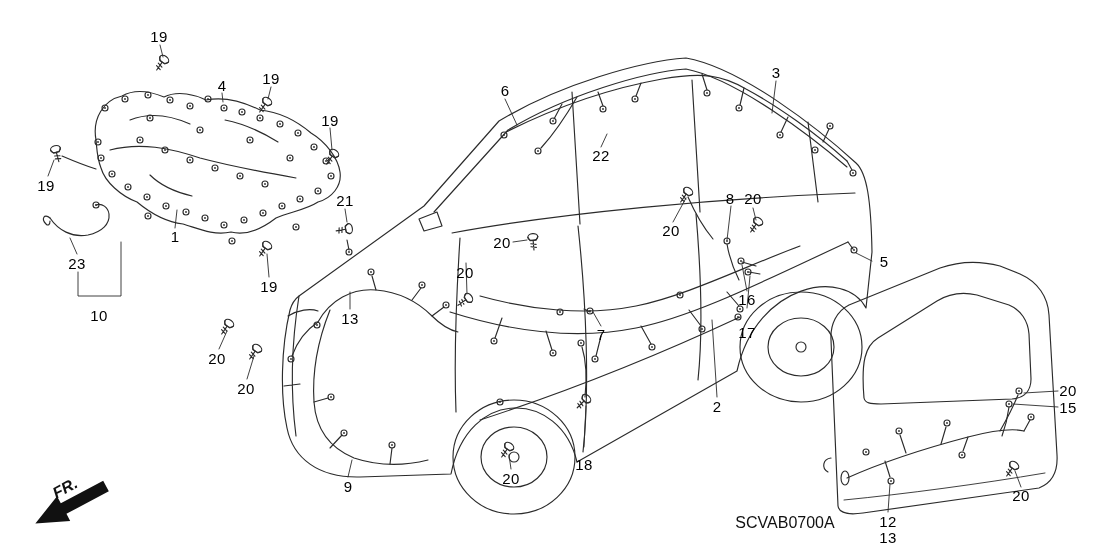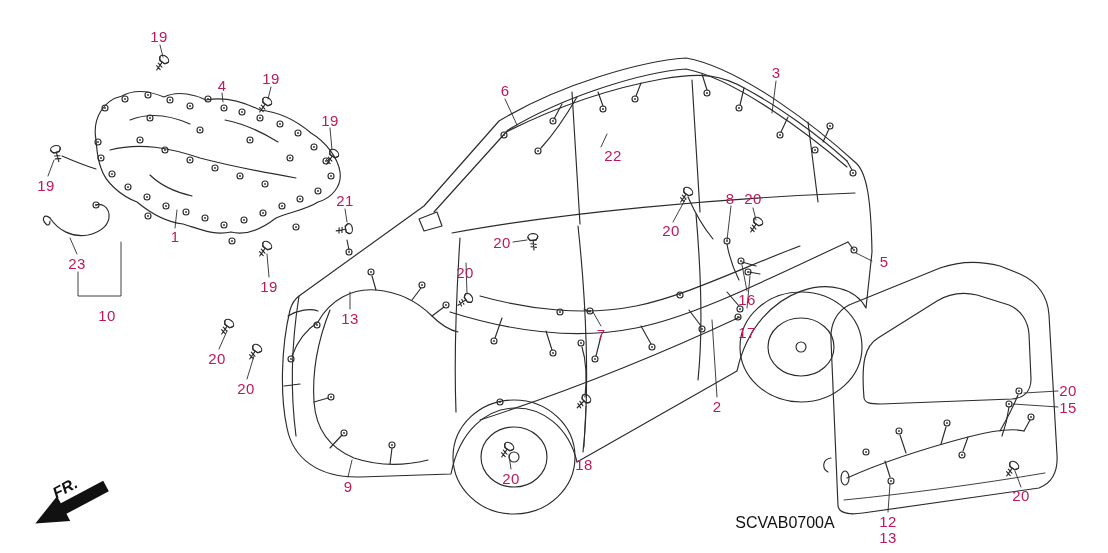--- a/index.html
+++ b/index.html
@@ -1,21 +1,21 @@
 <!DOCTYPE html>
 <html><head>
 <meta charset="utf-8">
 <style>
   html,body{margin:0;padding:0;background:#ffffff;}
   #stage{position:relative;width:1108px;height:553px;background:#ffffff;overflow:hidden;
          font-family:"Liberation Sans",sans-serif;}
   #art{position:absolute;left:0;top:0;}
   .ln{fill:none;stroke:#2b2b2b;stroke-width:1.15;stroke-linecap:round;stroke-linejoin:round;}
   .thin{stroke-width:0.9;}
-  .callout{position:absolute;transform:translate(-50%,-50%);font-size:15px;color:#be185d;
+  .callout{position:absolute;transform:translate(-50%,-50%);font-size:15px;color:#000000;
            letter-spacing:0.3px;white-space:nowrap;}
   .code{position:absolute;left:785px;top:523px;transform:translate(-50%,-50%);
         font-size:16px;color:#111;}
   .frtext{font-size:16px;font-weight:bold;font-style:italic;fill:#111;}
 </style>
 </head>
 <body>
 
 <div id="stage">
 
@@ -556,28 +556,28 @@
   </svg>
 
   <div id="callouts">
       <div class="callout" style="left: 159px; top: 36px;">19</div>
       <div class="callout" style="left: 222px; top: 85px;">4</div>
       <div class="callout" style="left: 271px; top: 78px;">19</div>
       <div class="callout" style="left: 330px; top: 120px;">19</div>
       <div class="callout" style="left: 46px; top: 185px;">19</div>
       <div class="callout" style="left: 175px; top: 236px;">1</div>
       <div class="callout" style="left: 77px; top: 263px;">23</div>
-      <div class="callout" style="left: 107px; top: 315px;">10</div>
+      <div class="callout" style="left: 99px; top: 315px;">10</div>
       <div class="callout" style="left: 269px; top: 286px;">19</div>
       <div class="callout" style="left: 345px; top: 200px;">21</div>
       <div class="callout" style="left: 350px; top: 318px;">13</div>
       <div class="callout" style="left: 217px; top: 358px;">20</div>
       <div class="callout" style="left: 246px; top: 388px;">20</div>
       <div class="callout" style="left: 505px; top: 90px;">6</div>
-      <div class="callout" style="left: 601px; top: 155px; margin-left: 12px;">22</div>
+      <div class="callout" style="left: 601px; top: 155px;">22</div>
       <div class="callout" style="left: 776px; top: 72px;">3</div>
       <div class="callout" style="left: 502px; top: 242px;">20</div>
       <div class="callout" style="left: 465px; top: 272px;">20</div>
       <div class="callout" style="left: 671px; top: 230px;">20</div>
       <div class="callout" style="left: 730px; top: 198px;">8</div>
       <div class="callout" style="left: 753px; top: 198px;">20</div>
       <div class="callout" style="left: 884px; top: 261px;">5</div>
       <div class="callout" style="left: 747px; top: 299px;">16</div>
       <div class="callout" style="left: 747px; top: 316px; margin-top: 16px;">17</div>
       <div class="callout" style="left: 601px; top: 334px;">7</div>

